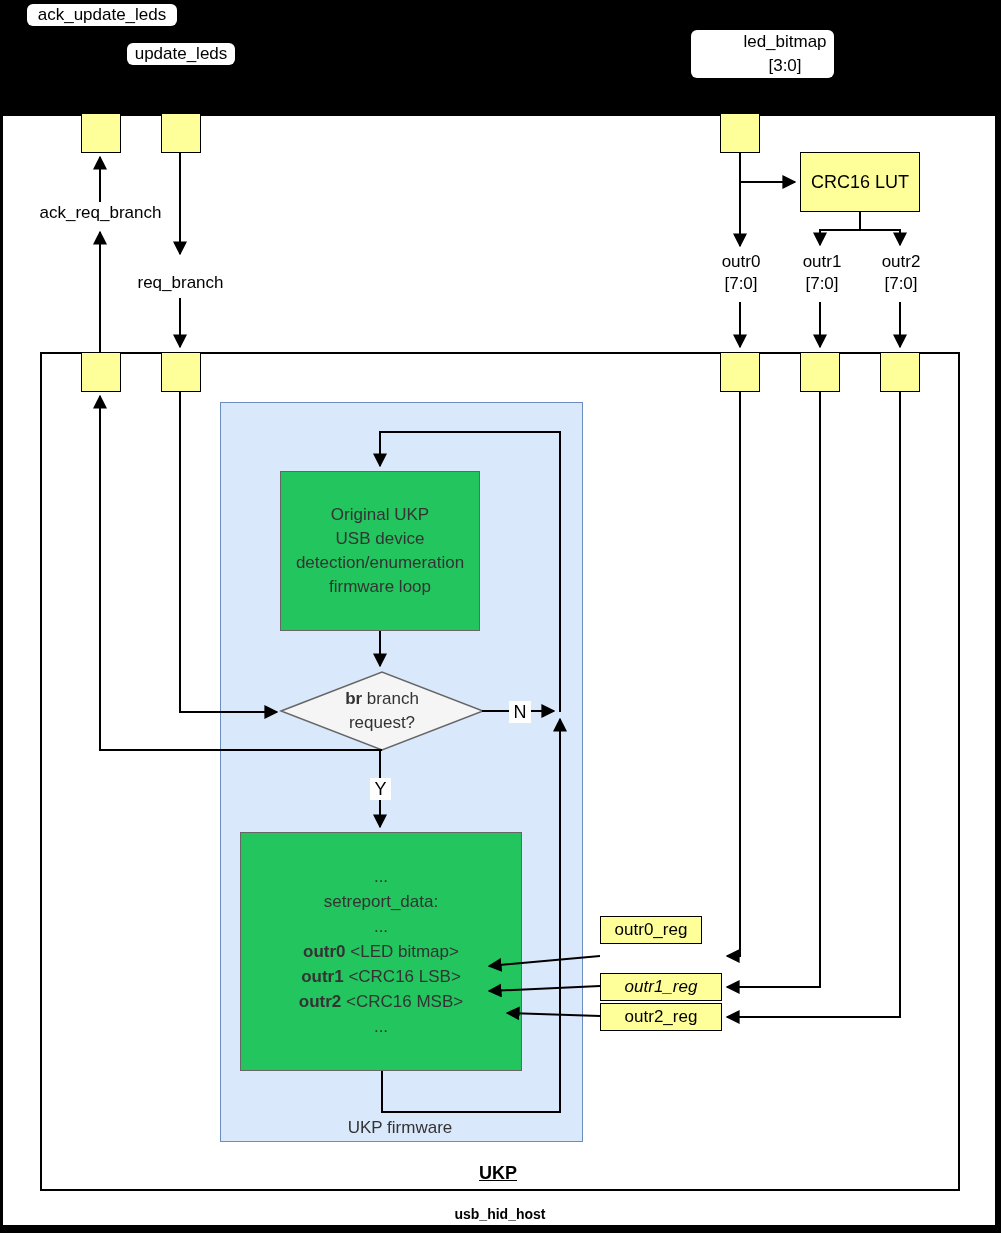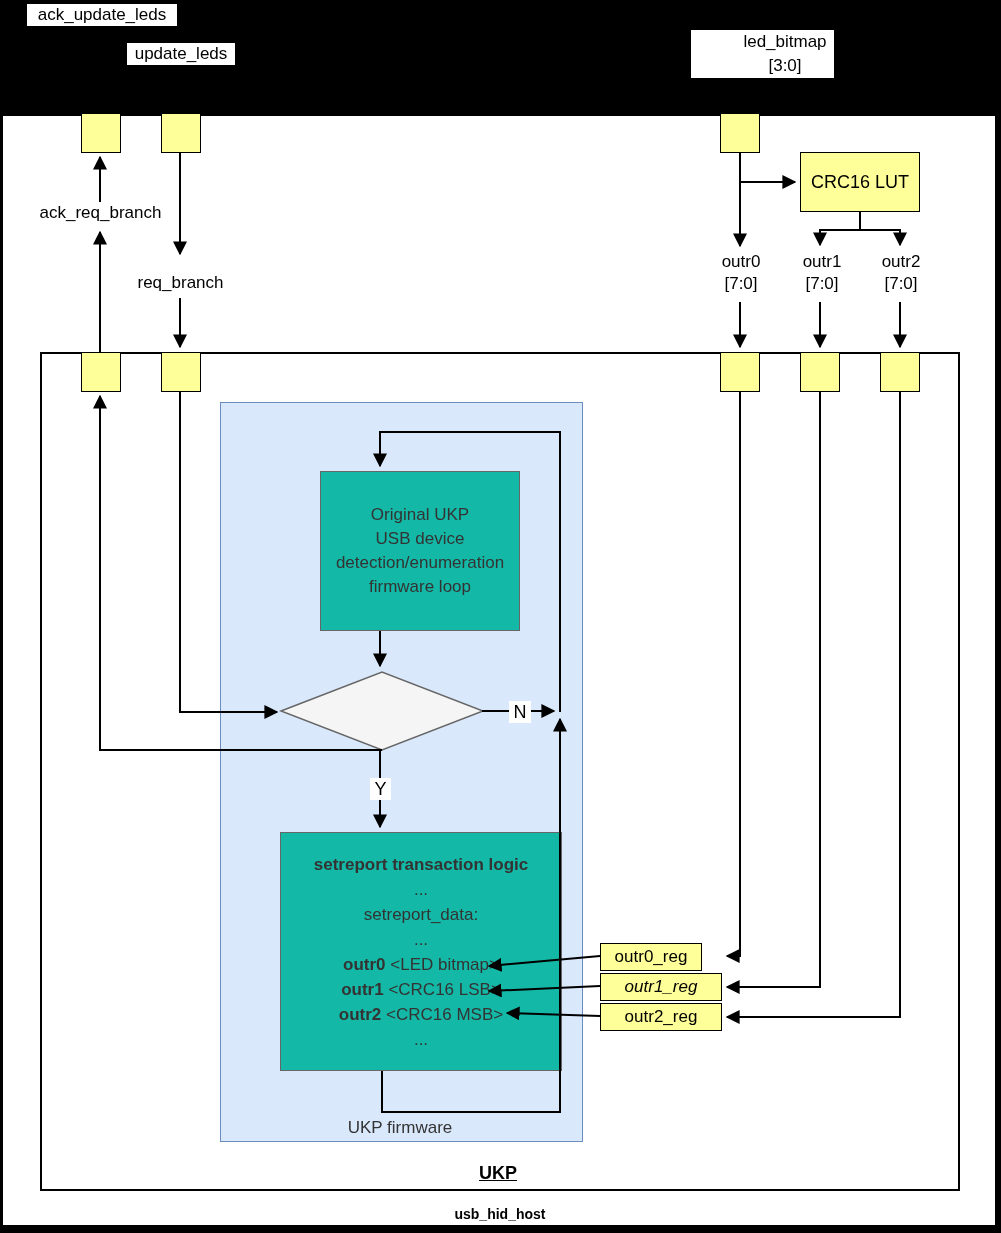--- a/index.html
+++ b/index.html
@@ -3,26 +3,26 @@
 <meta charset="utf-8">
 <style>
   html,body{margin:0;padding:0;background:#000;}
   #canvas{
     position:relative;width:1001px;height:1233px;background:#000000;
     font-family:"Liberation Sans", sans-serif;color:#000;overflow:hidden;
   }
   .abs{position:absolute;}
   .whitebox{background:#ffffff;border:2px solid #000;box-sizing:border-box;}
   .port{position:absolute;width:40px;height:40px;background:#ffff99;border:1.5px solid #000;box-sizing:border-box;}
-  .lbl{position:absolute;font-size:17px;line-height:22px;text-align:center;white-space:nowrap;}
+  .lbl{position:absolute;font-size:17px;line-height:22px;text-align:center;white-space:nowrap;border-radius:6px;}
   .onblack{background:#ffffff;padding:0 3px;}
   .buslbl{position:absolute;width:60px;font-size:17px;line-height:22px;text-align:center;}
-  .greybox{position:absolute;background:#14b8a6;border:1.5px solid #666;box-sizing:border-box;color:#333;
+  .greybox{position:absolute;background:#22c55e;border:1.5px solid #666;box-sizing:border-box;color:#333;
     display:flex;flex-direction:column;justify-content:center;align-items:center;text-align:center;
-    font-size:17px;line-height:24px;margin-left:40px;}
+    font-size:17px;line-height:24px;}
   .yellowbox{position:absolute;background:#ffff99;border:1.5px solid #000;box-sizing:border-box;
     display:flex;justify-content:center;align-items:center;font-size:17px;}
   .small-tag{position:absolute;background:#fff;font-size:18px;line-height:22px;text-align:center;}
   .bold{font-weight:bold;}
   svg.edges{position:absolute;left:0;top:0;z-index:5;}
   .z1{z-index:1;} .z2{z-index:2;} .z3{z-index:3;} .z4{z-index:4;} .z6{z-index:6;position:absolute;}
 </style>
 </head>
 <body>
 
@@ -38,38 +38,39 @@
     <div>Original UKP</div>
     <div>USB device</div>
     <div>detection/enumeration</div>
     <div>firmware loop</div>
   </div>
 
   <svg class="abs z4" style="left:279px;top:670px;" width="206" height="82">
     <polygon points="2,41 103,2 204,41 103,80" fill="#f5f5f5" stroke="#666" stroke-width="1.5"></polygon>
   </svg>
   <div class="abs z4" style="left:279px;top:687px;width:206px;text-align:center;font-size:17px;line-height:24px;color:#333;">
+    <div><span class="bold">br</span><span> branch</span></div>
+    <div>request?</div>
   </div>
 
   <div class="greybox z4" style="left:240px;top:832px;width:282px;height:239px;line-height:25px;">
-    <div class="bold">setreport transaction logic</div>
     <div>...</div>
     <div>setreport_data:</div>
     <div>...</div>
     <div><span class="bold">outr0</span> <span>&lt;LED bitmap&gt;</span></div>
     <div><span class="bold">outr1</span> <span>&lt;CRC16 LSB&gt;</span></div>
     <div><span class="bold">outr2</span> <span>&lt;CRC16 MSB&gt;</span></div>
     <div>...</div>
   </div>
 
   <div class="yellowbox z4" style="left:800px;top:152px;width:120px;height:60px;font-size:18px;text-align:center;">
     <span>CRC16 LUT</span>
   </div>
 
-  <div class="yellowbox z4" style="left:600px;top:943px;width:102px;height:28px;">
+  <div class="yellowbox z4" style="left:600px;top:916px;width:102px;height:28px;">
       <span>outr0_reg</span>
     </div>
   <div class="yellowbox z4" style="left:600px;top:973px;width:122px;height:28px;font-style:italic;">
       <span>outr1_reg</span>
     </div>
   <div class="yellowbox z4" style="left:600px;top:1003px;width:122px;height:28px;">
       <span>outr2_reg</span>
     </div>
 
   <div class="port z4" style="left:81px;top:113px;"></div>

